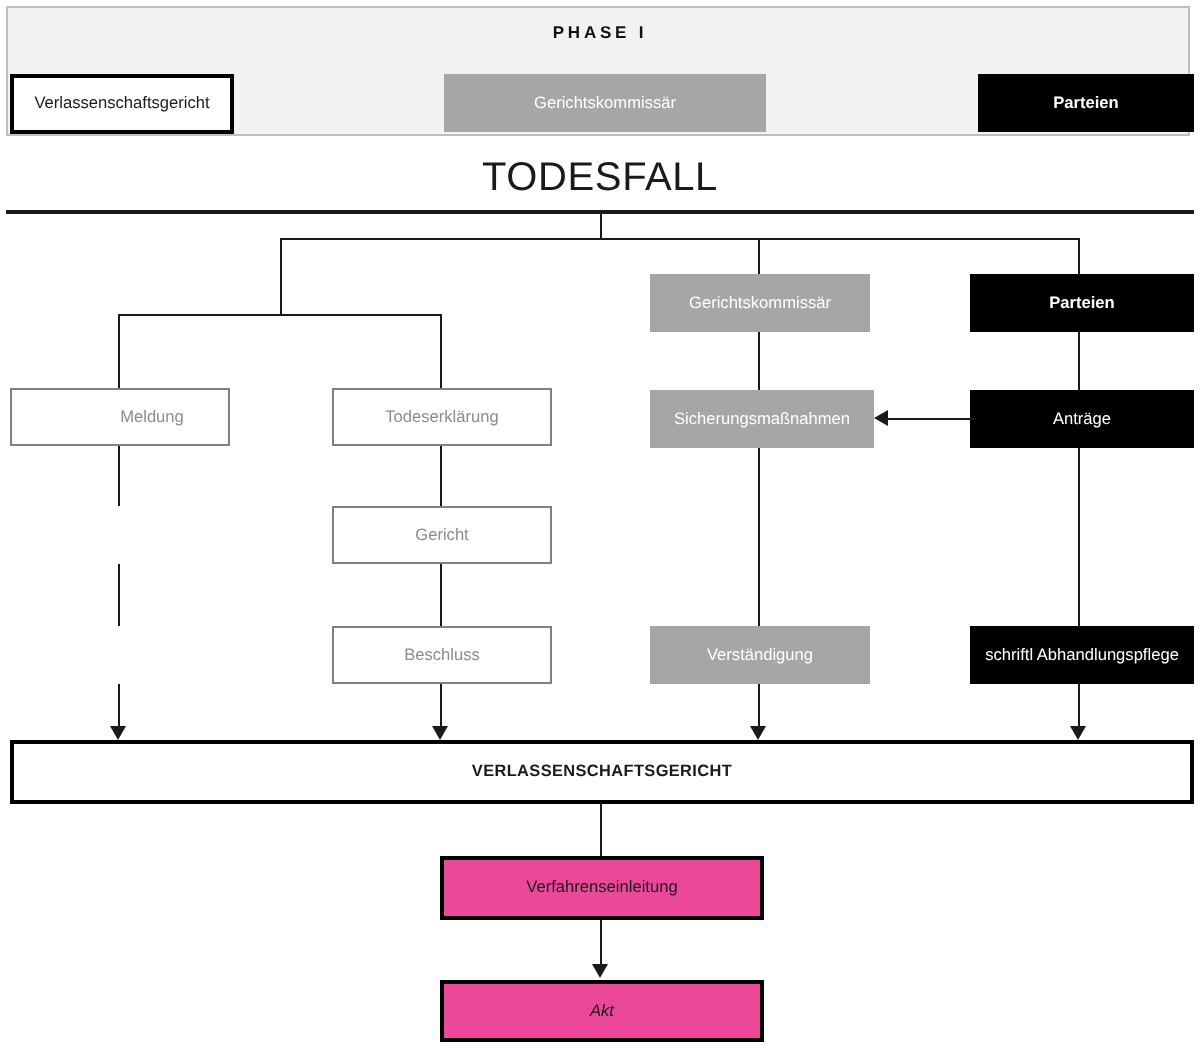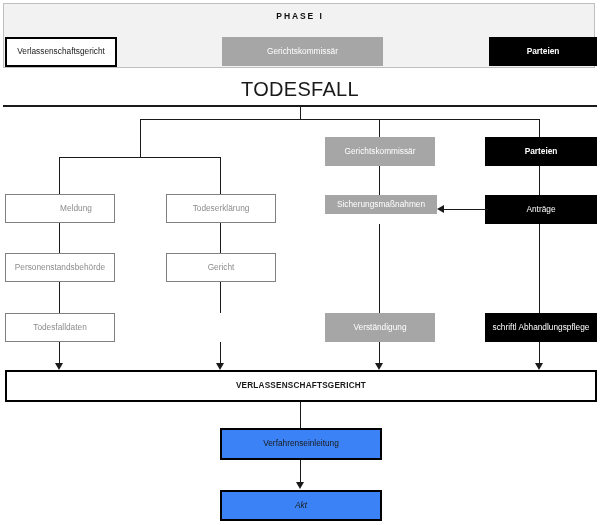--- a/index.html
+++ b/index.html
@@ -127,21 +127,21 @@
     border:none;
     color:#ffffff;
   }
   .node-black{
     background:#000000;
     border:none;
     color:#ffffff;
   }
   .node-black-bold{ font-weight:bold; }
   .node-strong{
-    background:#3b82f6;
+    background:#ec4899;
     border:2.2px solid #000000;
     color:#1a1a1a;
   }
   .node-bar{
     background:#ffffff;
     border:2.2px solid #000000;
     color:#1a1a1a;
     font-weight:bold;
     font-size:8.2px;
     letter-spacing:0.2px;
@@ -181,50 +181,47 @@
 
   <div class="vline" style="left:379px; top:119px; height:18px;"></div>
 
   <div class="vline" style="left:539px; top:119px; height:18px;"></div>
 
   <div class="node node-outline" style="left:5px; top:194px; width:110px; height:29px;padding-left:32px;">
     <span>Meldung</span>
   </div>
   <div class="vline" style="left:59px; top:223px; height:30px;"></div>
 
-  <div class="node node-outline" style="left:5px; top:253px; width:110px; height:29px;">
-    <span>Personenstandsbehörde</span>
-  </div>
   <div class="vline" style="left:59px; top:282px; height:31px;"></div>
 
-  <div class="node node-outline" style="left:5px; top:313px; width:110px; height:29px;">
-    <span>Todesfalldaten</span>
-  </div>
   <div class="vline" style="left:59px; top:342px; height:22px;"></div>
   <div class="arrow-down" style="left:54.8px; top:363px;"></div>
 
   <div class="node node-outline" style="left:166px; top:194px; width:110px; height:29px;">
     <span>Todeserklärung</span>
   </div>
   <div class="vline" style="left:220px; top:223px; height:30px;"></div>
 
   <div class="node node-outline" style="left:166px; top:253px; width:110px; height:29px;">
     <span>Gericht</span>
   </div>
   <div class="vline" style="left:220px; top:282px; height:31px;"></div>
 
+  <div class="node node-outline" style="left:166px; top:313px; width:110px; height:29px;">
+    <span>Beschluss</span>
+  </div>
   <div class="vline" style="left:220px; top:342px; height:22px;"></div>
   <div class="arrow-down" style="left:215.8px; top:363px;"></div>
 
   <div class="node node-gray" style="left:325px; top:137px; width:110px; height:29px;">
     <span>Gerichtskommissär</span>
   </div>
   <div class="vline" style="left:379px; top:166px; height:29px;"></div>
 
-  <div class="node node-gray" style="left:325px; top:195px; width:112px; height:19px;">
+  <div class="node node-gray" style="left:325px; top:195px; width:112px; height:29px;">
     <span>Sicherungsmaßnahmen</span>
   </div>
   <div class="vline" style="left:379px; top:224px; height:89px;"></div>
 
   <div class="node node-gray" style="left:325px; top:313px; width:110px; height:29px;">
     <span>Verständigung</span>
   </div>
   <div class="vline" style="left:379px; top:342px; height:22px;"></div>
   <div class="arrow-down" style="left:374.8px; top:363px;"></div>
 

